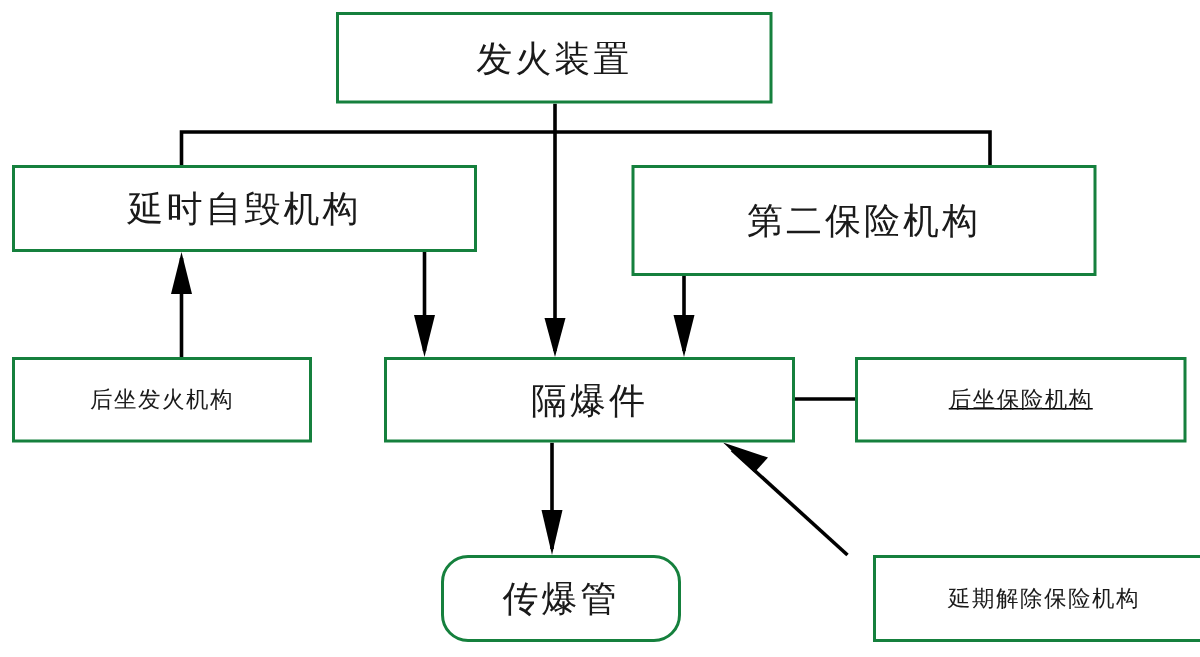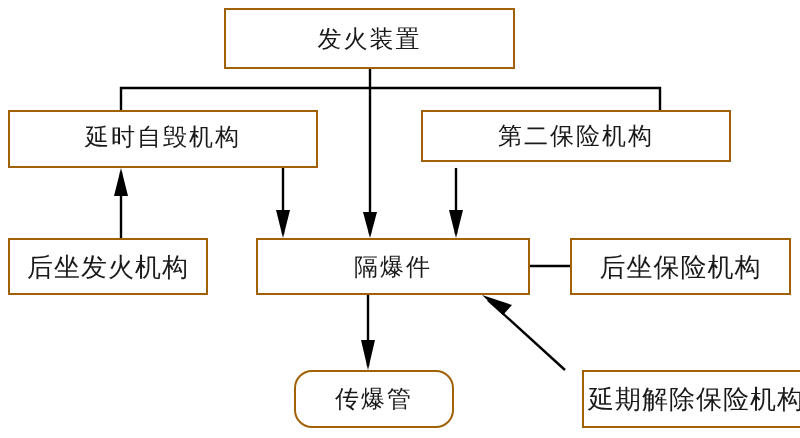--- a/index.html
+++ b/index.html
@@ -11,37 +11,37 @@
     position: relative;
     width: 800px;
     height: 438px;
     background: #ffffff;
     font-family: "DejaVu Serif", "Liberation Serif", serif;
     overflow: hidden;
   }
   .node {
     position: absolute;
     box-sizing: border-box;
-    border: 2px solid #a16207;
+    border: 2px solid #15803d;
     background: #ffffff;
     display: flex;
     align-items: center;
     justify-content: center;
     z-index: 2;
   }
   .node-label {
     font-size: 24px;
     line-height: 1;
     color: #1a1a1a;
     letter-spacing: 2px;
     white-space: nowrap;
     user-select: none;
   }
   .node-label.small {
-    font-size: 26px;
+    font-size: 15px;
     letter-spacing: 1px;
   }
   svg.edges {
     position: absolute;
     left: 0;
     top: 0;
     width: 800px;
     height: 438px;
     z-index: 1;
     overflow: visible;
@@ -87,37 +87,37 @@
 
     <line x1="565" y1="370" x2="488" y2="300"></line>
     <polygon class="arrowhead" points="482,295 512,305 503,315"></polygon>
 
   </svg>
 
   <div class="node" style="left:224px; top:8px; width:291px; height:61px;">
     <span class="node-label">发火装置</span>
   </div>
 
-  <div class="node" style="left:8px; top:110px; width:310px; height:58px;font-family:Liberation Mono, monospace;">
+  <div class="node" style="left:8px; top:110px; width:310px; height:58px;">
     <span class="node-label">延时自毁机构</span>
   </div>
 
-  <div class="node" style="left:421px; top:110px; width:310px; height:52px;">
+  <div class="node" style="left:421px; top:110px; width:310px; height:74px;">
     <span class="node-label">第二保险机构</span>
   </div>
 
   <div class="node" style="left:8px; top:238px; width:200px; height:57px;">
     <span class="node-label small">后坐发火机构</span>
   </div>
 
   <div class="node" style="left:256px; top:238px; width:274px; height:57px;">
     <span class="node-label">隔爆件</span>
   </div>
 
-  <div class="node" style="left:570px; top:238px; width:221px; height:57px;">
+  <div class="node" style="left:570px; top:238px; width:221px; height:57px;text-decoration:underline;">
     <span class="node-label small">后坐保险机构</span>
   </div>
 
   <div class="node" style="left:294px; top:370px; width:160px; height:58px;border-radius:18px;">
     <span class="node-label">传爆管</span>
   </div>
 
   <div class="node" style="left:565px; top:370px; width:228px; height:58px;margin-left:17px;">
     <span class="node-label small">延期解除保险机构</span>
   </div>

